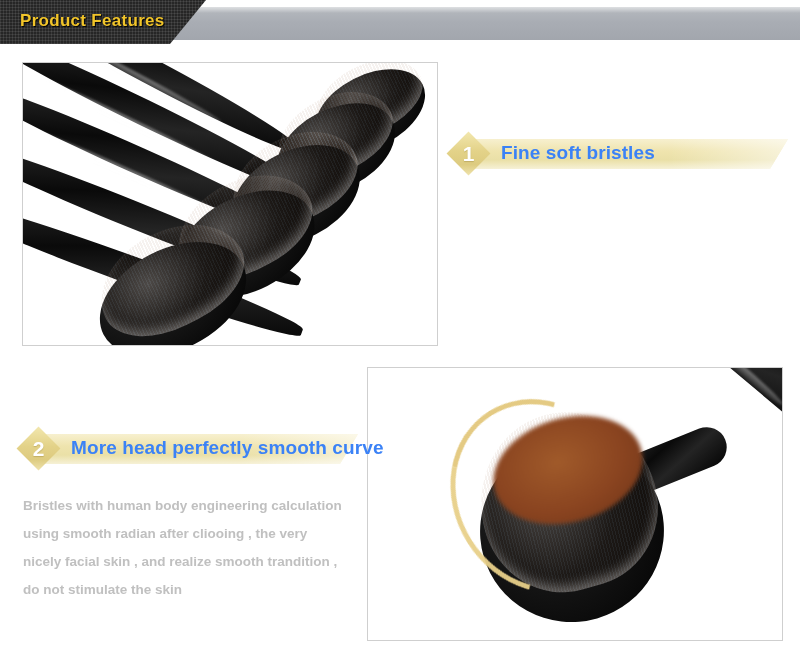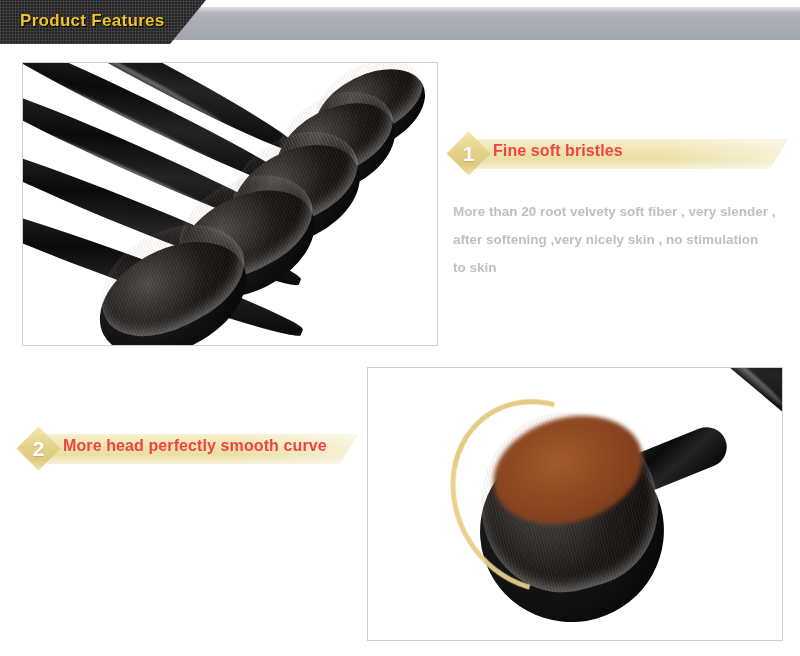--- a/index.html
+++ b/index.html
@@ -194,24 +194,24 @@
     align-items: center;
     justify-content: center;
     font-size: 21px;
     font-weight: bold;
     color: #ffffff;
     line-height: 1;
     text-shadow: 0 1px 1px rgba(140,120,50,0.35);
   }
   .feature-title {
     position: absolute;
-    left: 48px; top: 11px;
-    font-size: 16px;
+    left: 56px; top: 11px;
+    font-size: 19px;
     font-weight: bold;
-    color: #ef4444;
+    color: #3b82f6;
     white-space: nowrap;
     letter-spacing: 0.1px;
   }
   .feature-body {
     position: absolute;
     font-size: 13.5px;
     line-height: 28px;
     color: #c0c0c0;
     font-weight: bold;
     white-space: pre-line;
@@ -298,26 +298,27 @@
   </div>
 
   <div class="feature-heading" id="feature-1-heading">
     <div class="ribbon" id="feature-1-ribbon">
       <div class="ribbon-fade"></div>
     </div>
     <div class="num-diamond"></div>
     <div class="num-label">1</div>
     <div class="feature-title">Fine soft bristles</div>
   </div>
-  <div class="feature-body" id="feature-1-body">More than 20 root velvety soft fiber , very slender ,
-after softening ,very nicely skin , no stimulation
-to skin</div>
 
   <div class="feature-heading" id="feature-2-heading">
     <div class="ribbon" id="feature-2-ribbon">
       <div class="ribbon-fade"></div>
     </div>
     <div class="num-diamond"></div>
     <div class="num-label">2</div>
     <div class="feature-title">More head perfectly smooth curve</div>
   </div>
+  <div class="feature-body" id="feature-2-body">Bristles with human body engineering calculation
+using smooth radian after cliooing , the very
+nicely facial skin , and realize smooth trandition ,
+do not stimulate the skin</div>
 
 </div>
 
 </body></html>

